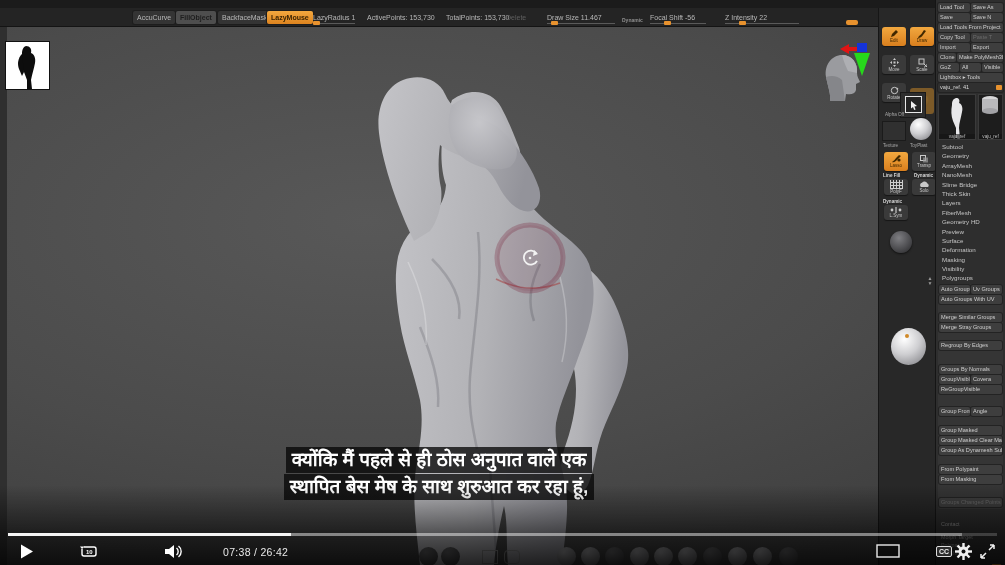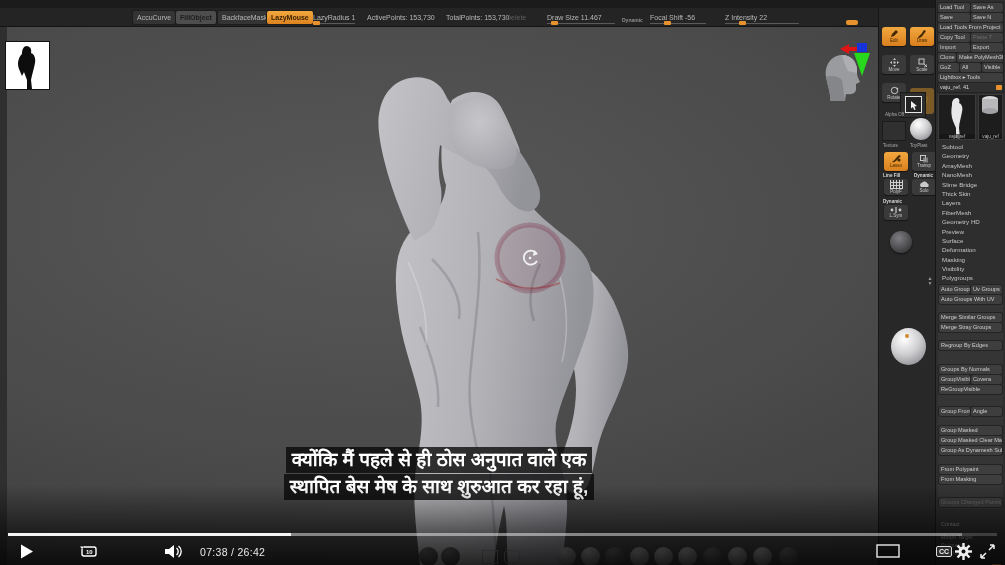--- a/index.html
+++ b/index.html
@@ -464,21 +464,21 @@
     </svg>
     <svg class="pc" style="left:80px" width="18" height="15" viewBox="0 0 18 15">
       <path d="M4,3 H14 A2,2 0 0 1 16,5 V10 A2,2 0 0 1 14,12 H4 A2,2 0 0 1 2,10 V5" fill="none" stroke="#fff" stroke-width="1.4"></path>
       <path d="M2,5 L0,2.4 L4.6,2.4 Z" fill="#fff"></path>
       <text x="6" y="10" font-size="6" fill="#fff" font-weight="bold">10</text>
     </svg>
     <svg class="pc" style="left:165px" width="18" height="15" viewBox="0 0 18 15">
       <path d="M0,5 H4 L9,1 V14 L4,10 H0 Z" fill="#fff"></path>
       <path d="M11.5,4 A4.5,4.5 0 0 1 11.5,11 M13.5,2 A7,7 0 0 1 13.5,13" stroke="#fff" stroke-width="1.4" fill="none"></path>
     </svg>
-    <span class="pc" style="left:200px;bottom:5px" id="time-display">07:38 / 26:42</span>
+    <span class="pc" style="left:223px;bottom:5px" id="time-display">07:38 / 26:42</span>
     <svg class="pc" style="left:876px;bottom:5px" width="24" height="14" viewBox="0 0 24 14">
       <rect x="1" y="1" width="22" height="12" fill="none" stroke="#e8e8e8" stroke-width="1.4"></rect>
     </svg>
     <span class="pc" style="left:936px;bottom:6px" id="cc-badge">CC</span>
     <svg class="pc" style="left:955px;bottom:3px" width="17" height="17" viewBox="0 0 17 17">
       <g fill="#efefef">
         <circle cx="8.5" cy="8.5" r="5"></circle>
         <g>
           <rect x="7.3" y="0" width="2.4" height="4"></rect>
             <rect x="7.3" y="13" width="2.4" height="4"></rect>

